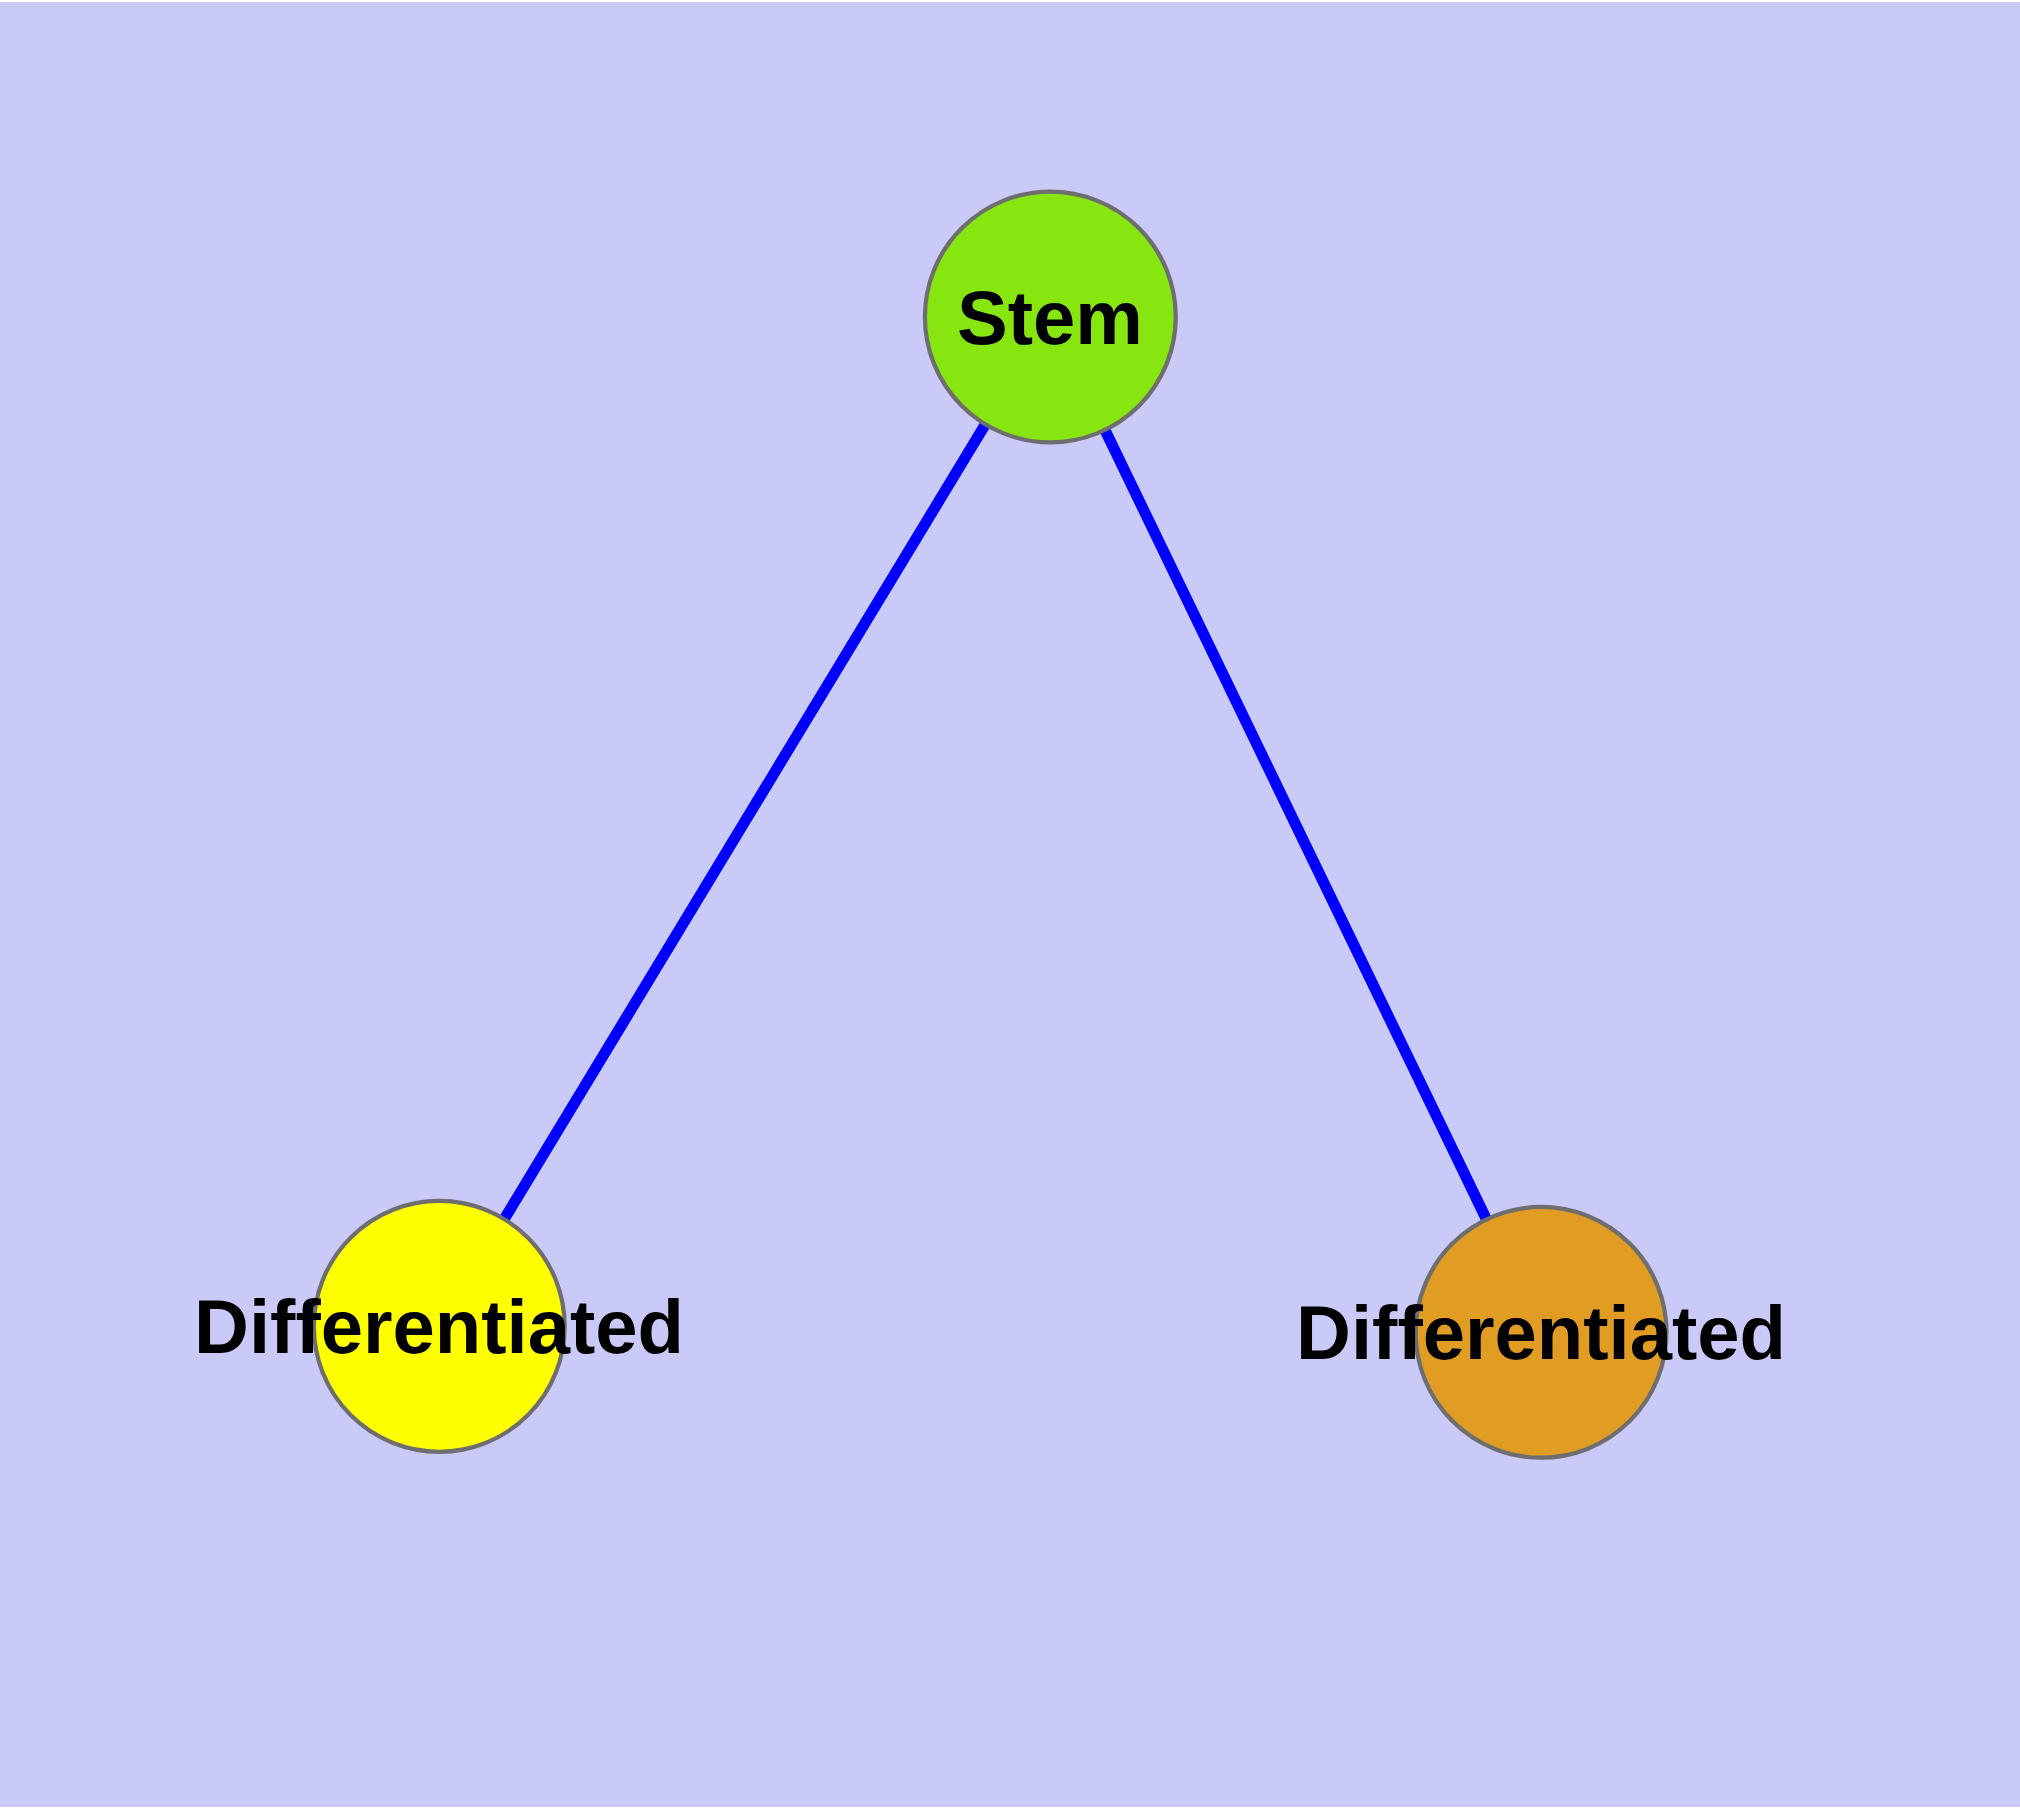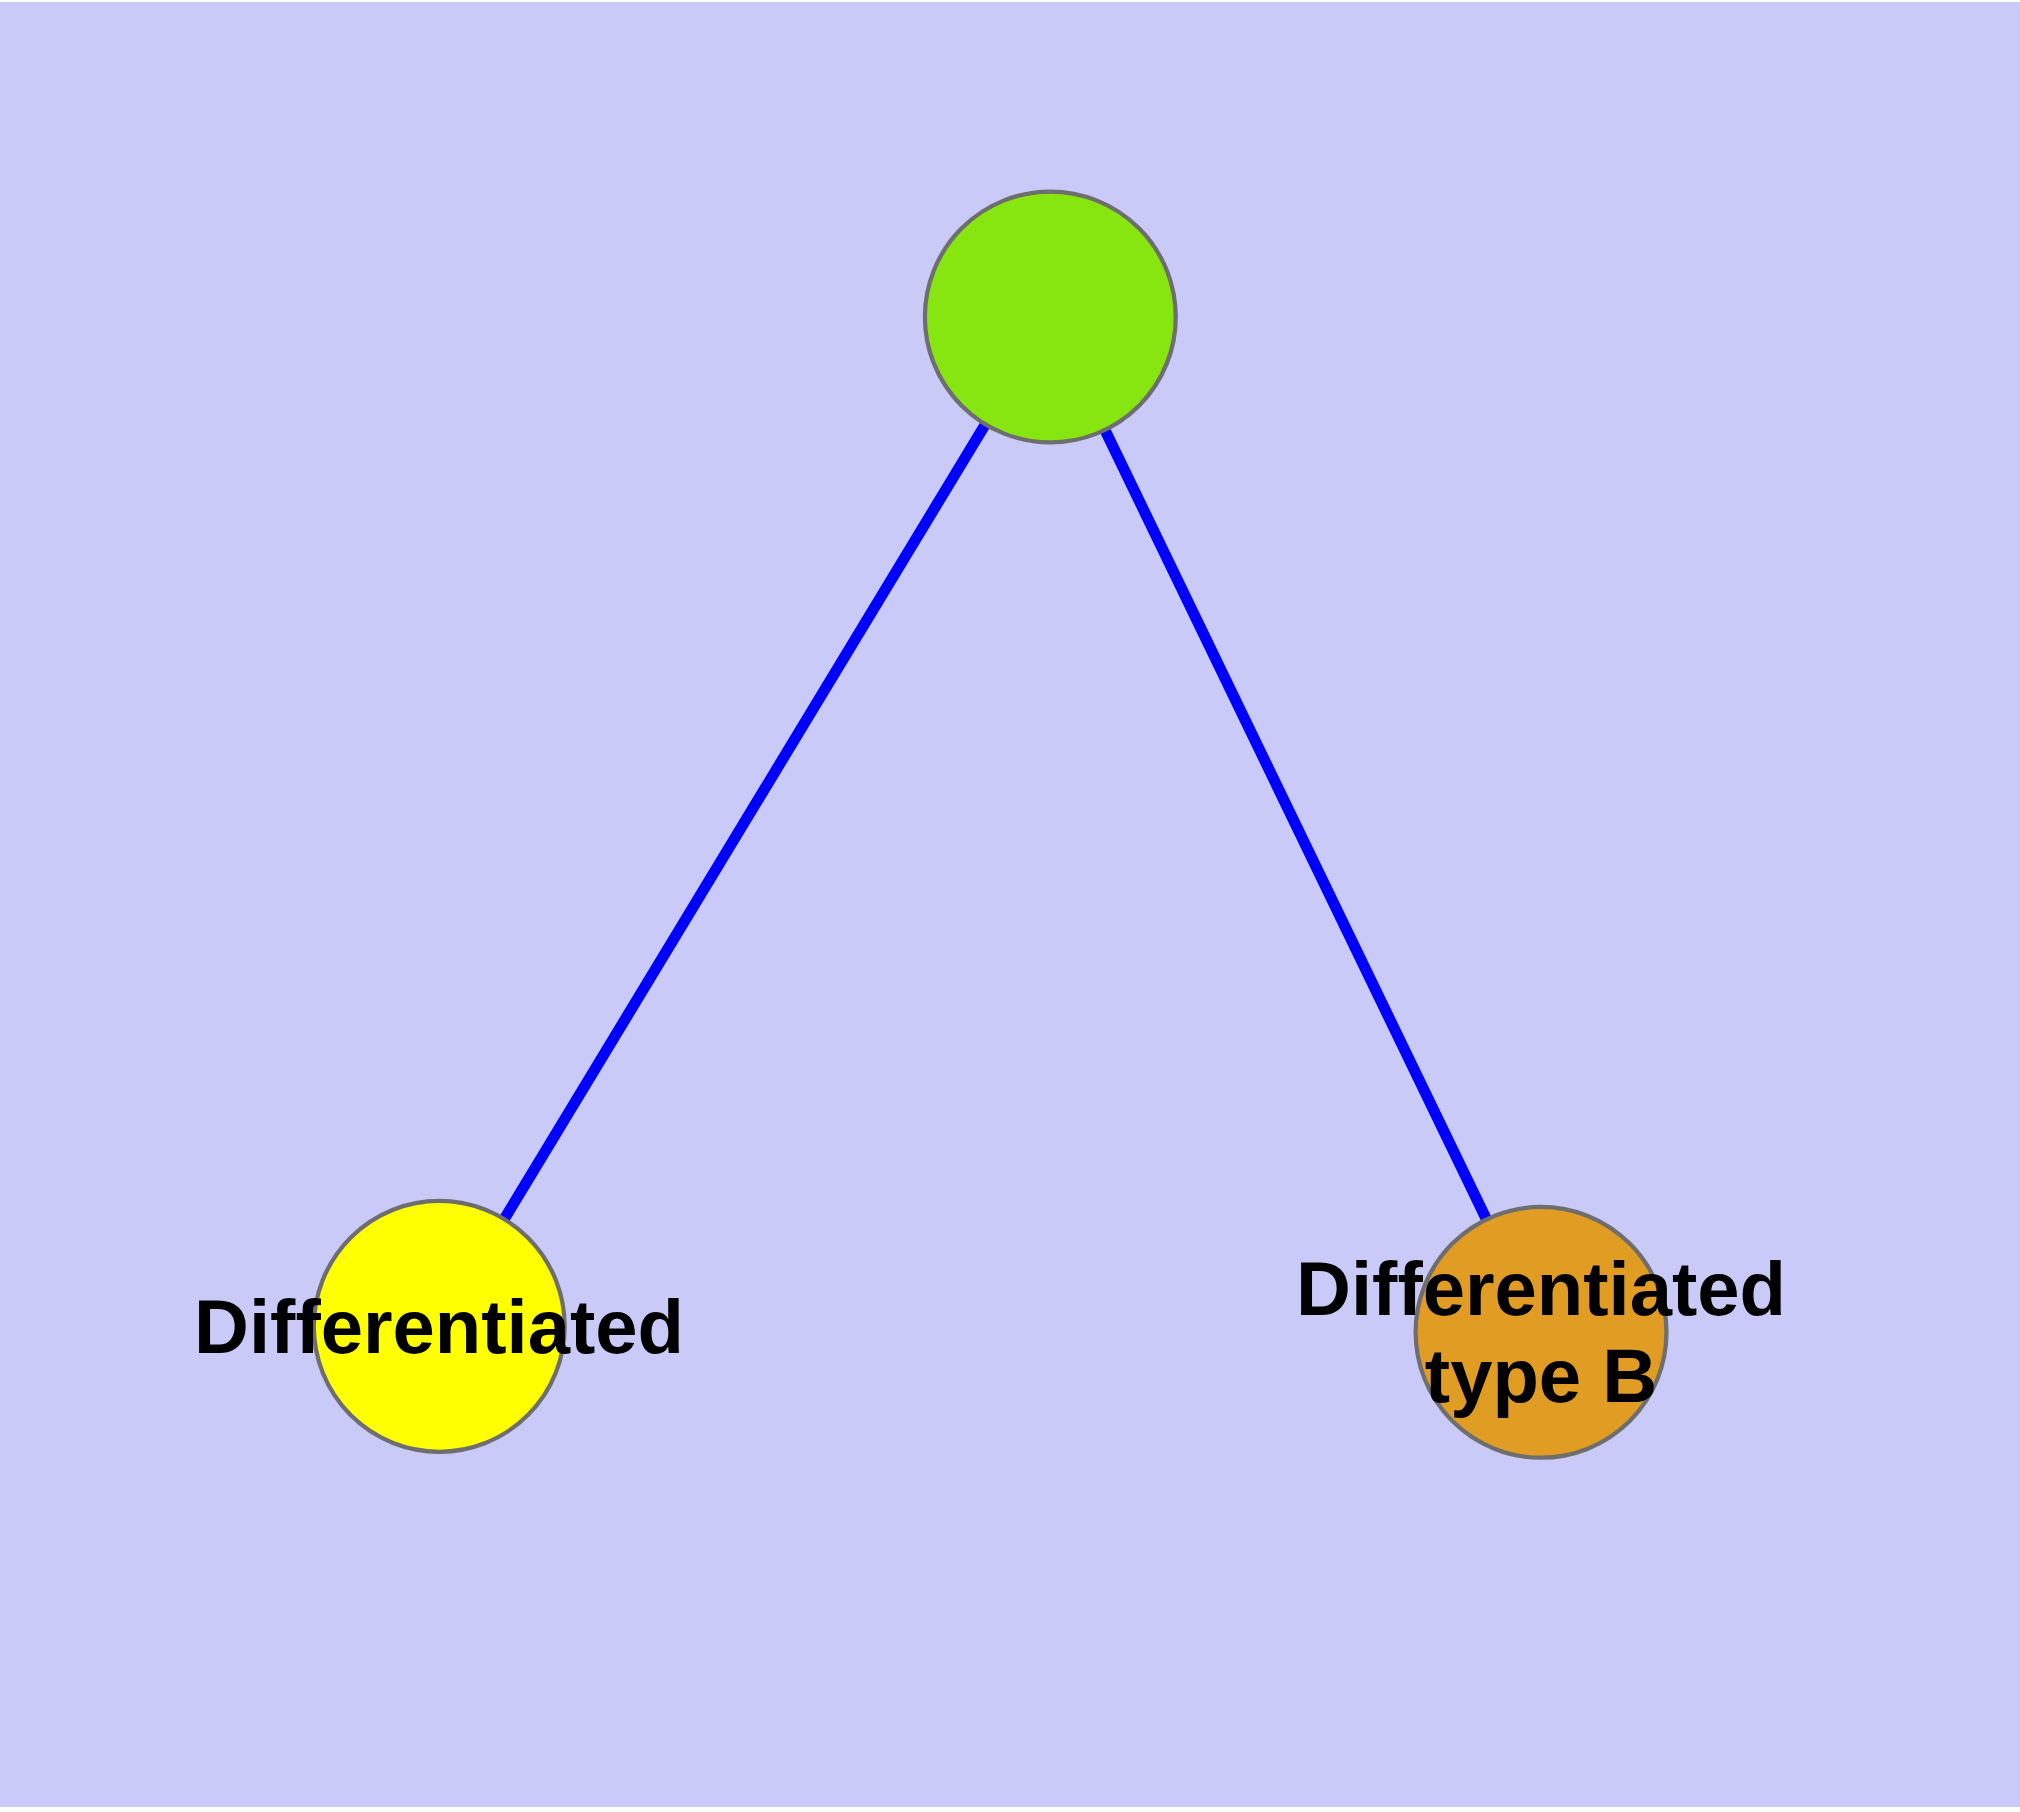--- a/index.html
+++ b/index.html
@@ -52,24 +52,26 @@
   <svg class="graph-layer" viewBox="0 0 2384 2138" xmlns="http://www.w3.org/2000/svg">
 
     <line x1="1239" y1="374" x2="518" y2="1565" stroke="#0000FF" stroke-width="13"></line>
     <line x1="1239" y1="374" x2="1818" y2="1572" stroke="#0000FF" stroke-width="13"></line>
 
     <circle cx="1239" cy="374" r="148" fill="#87E60F" stroke="#6E6E6E" stroke-width="5"></circle>
     <circle cx="518" cy="1565" r="148" fill="#FFFF00" stroke="#6E6E6E" stroke-width="5"></circle>
     <circle cx="1818" cy="1572" r="148" fill="#E09C23" stroke="#6E6E6E" stroke-width="5"></circle>
   </svg>
 
+  <div class="node-label" style="left: 1050px; top: 317px; color: rgb(0, 0, 0);">
+    <span>Stem</span>
+  </div>
 
   <div class="node-label" style="left: 439px; top: 1326px; color: rgb(0, 0, 0);">
     <span>Differentiated</span>
   </div>
 
   <div class="node-label" style="left: 1541px; top: 1332px; color: rgb(0, 0, 0);">
     <span>Differentiated</span>
-    <span>type B</span>
   </div>
 
 </div>
 
 
 </body></html>

